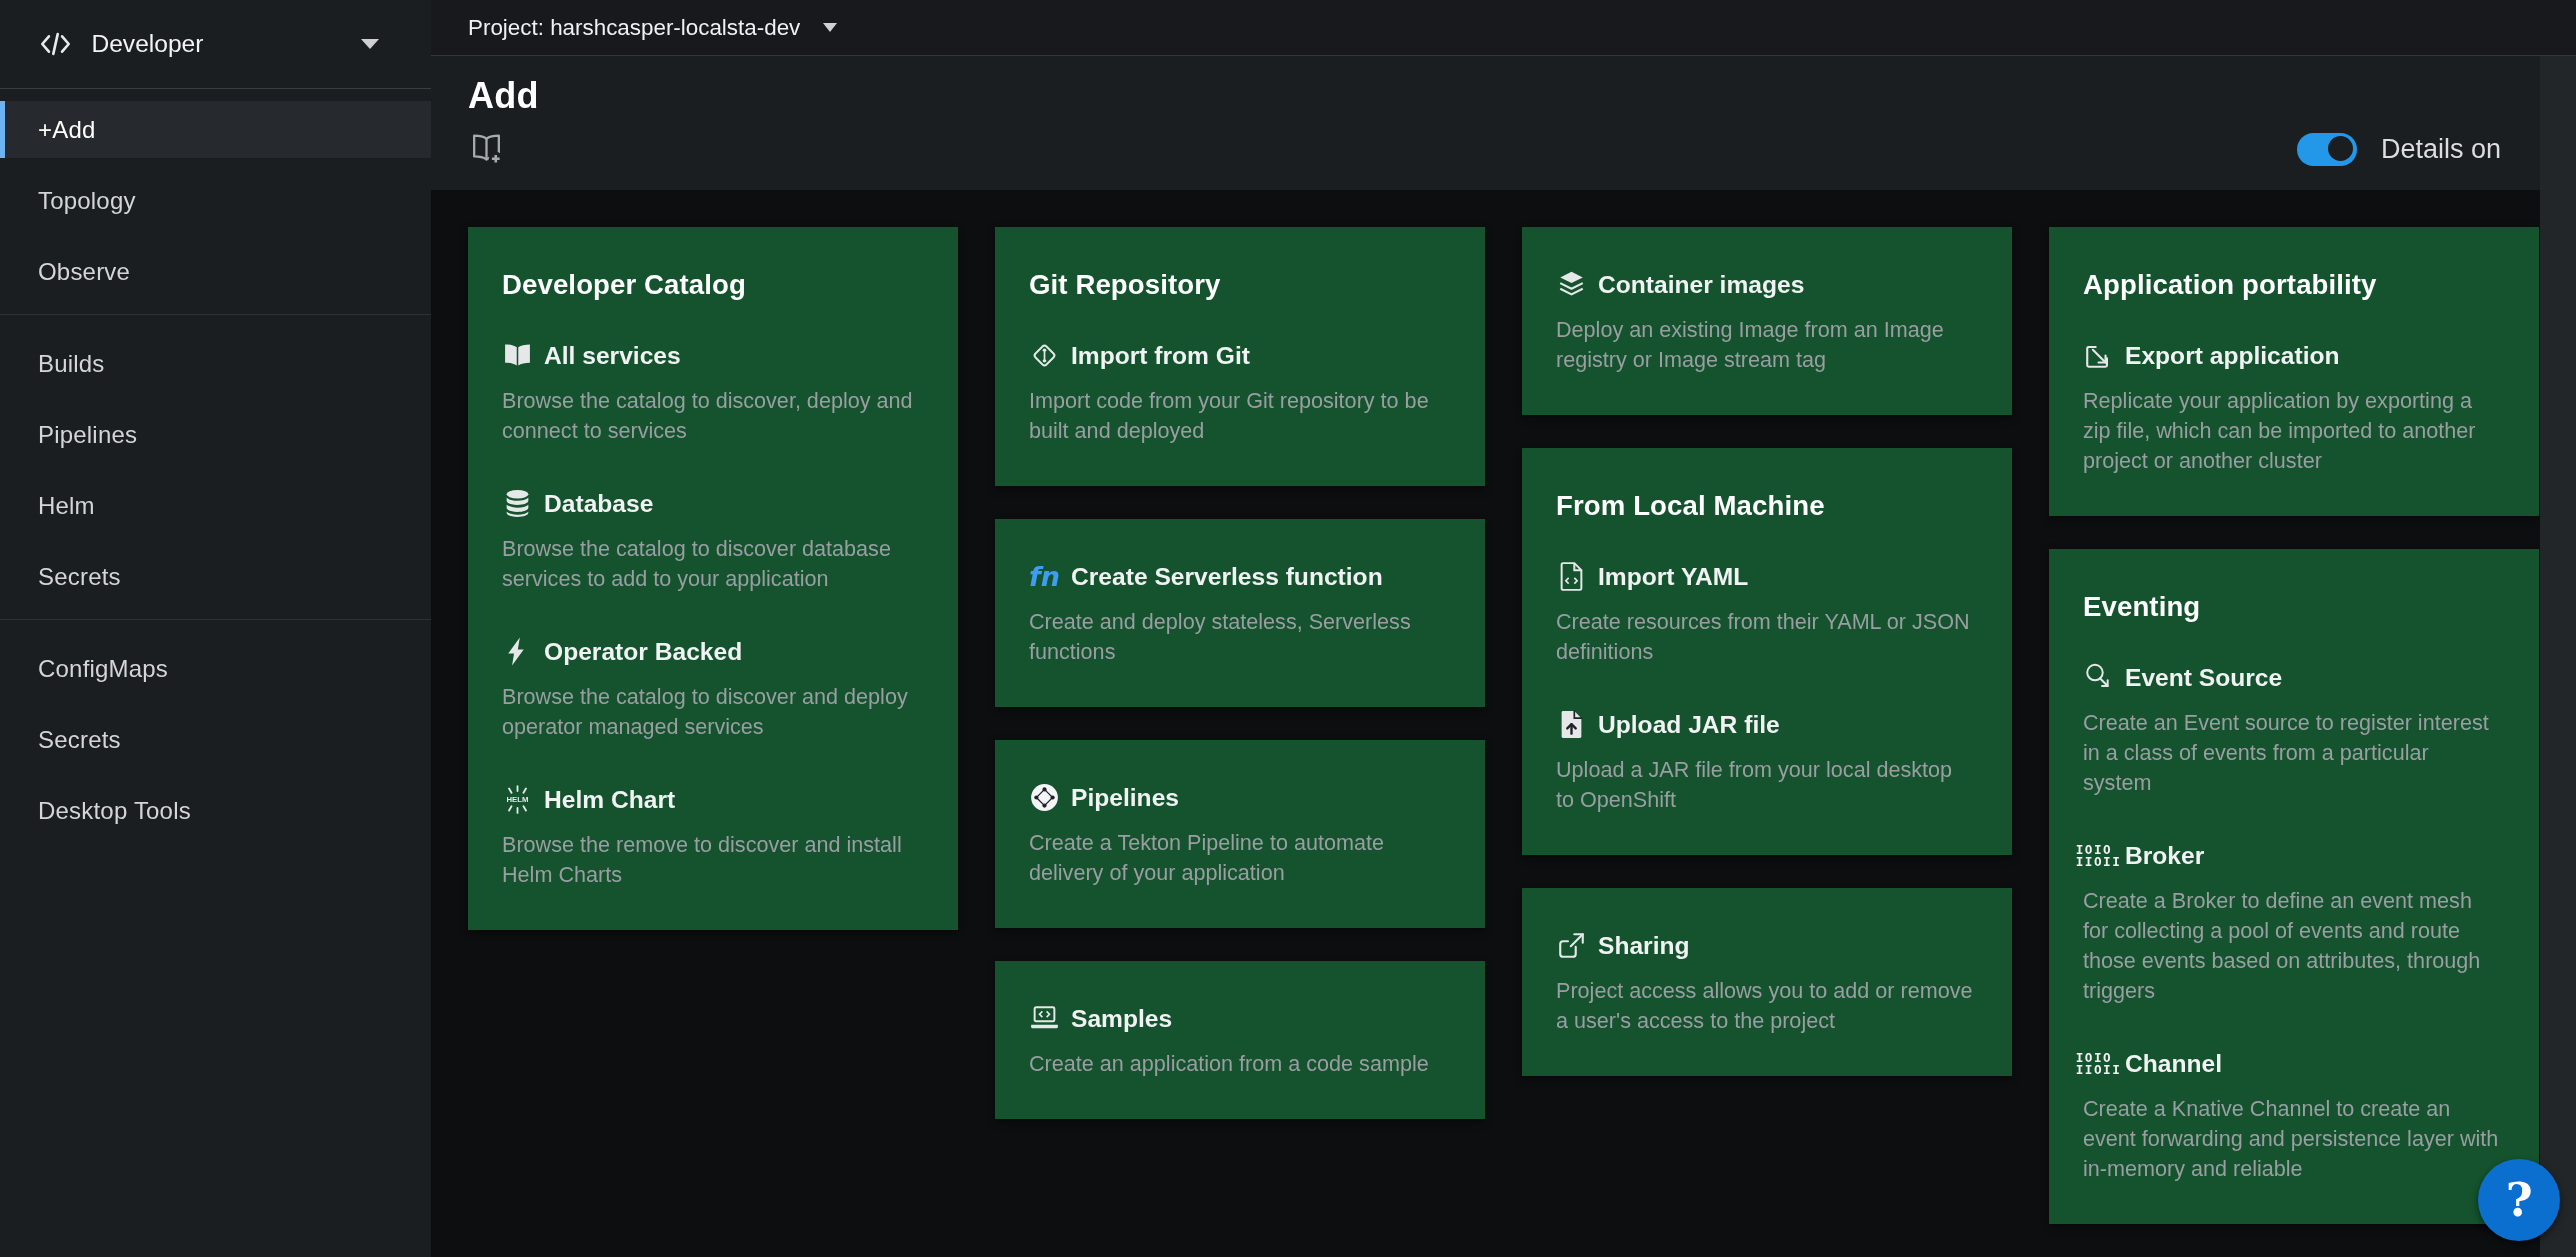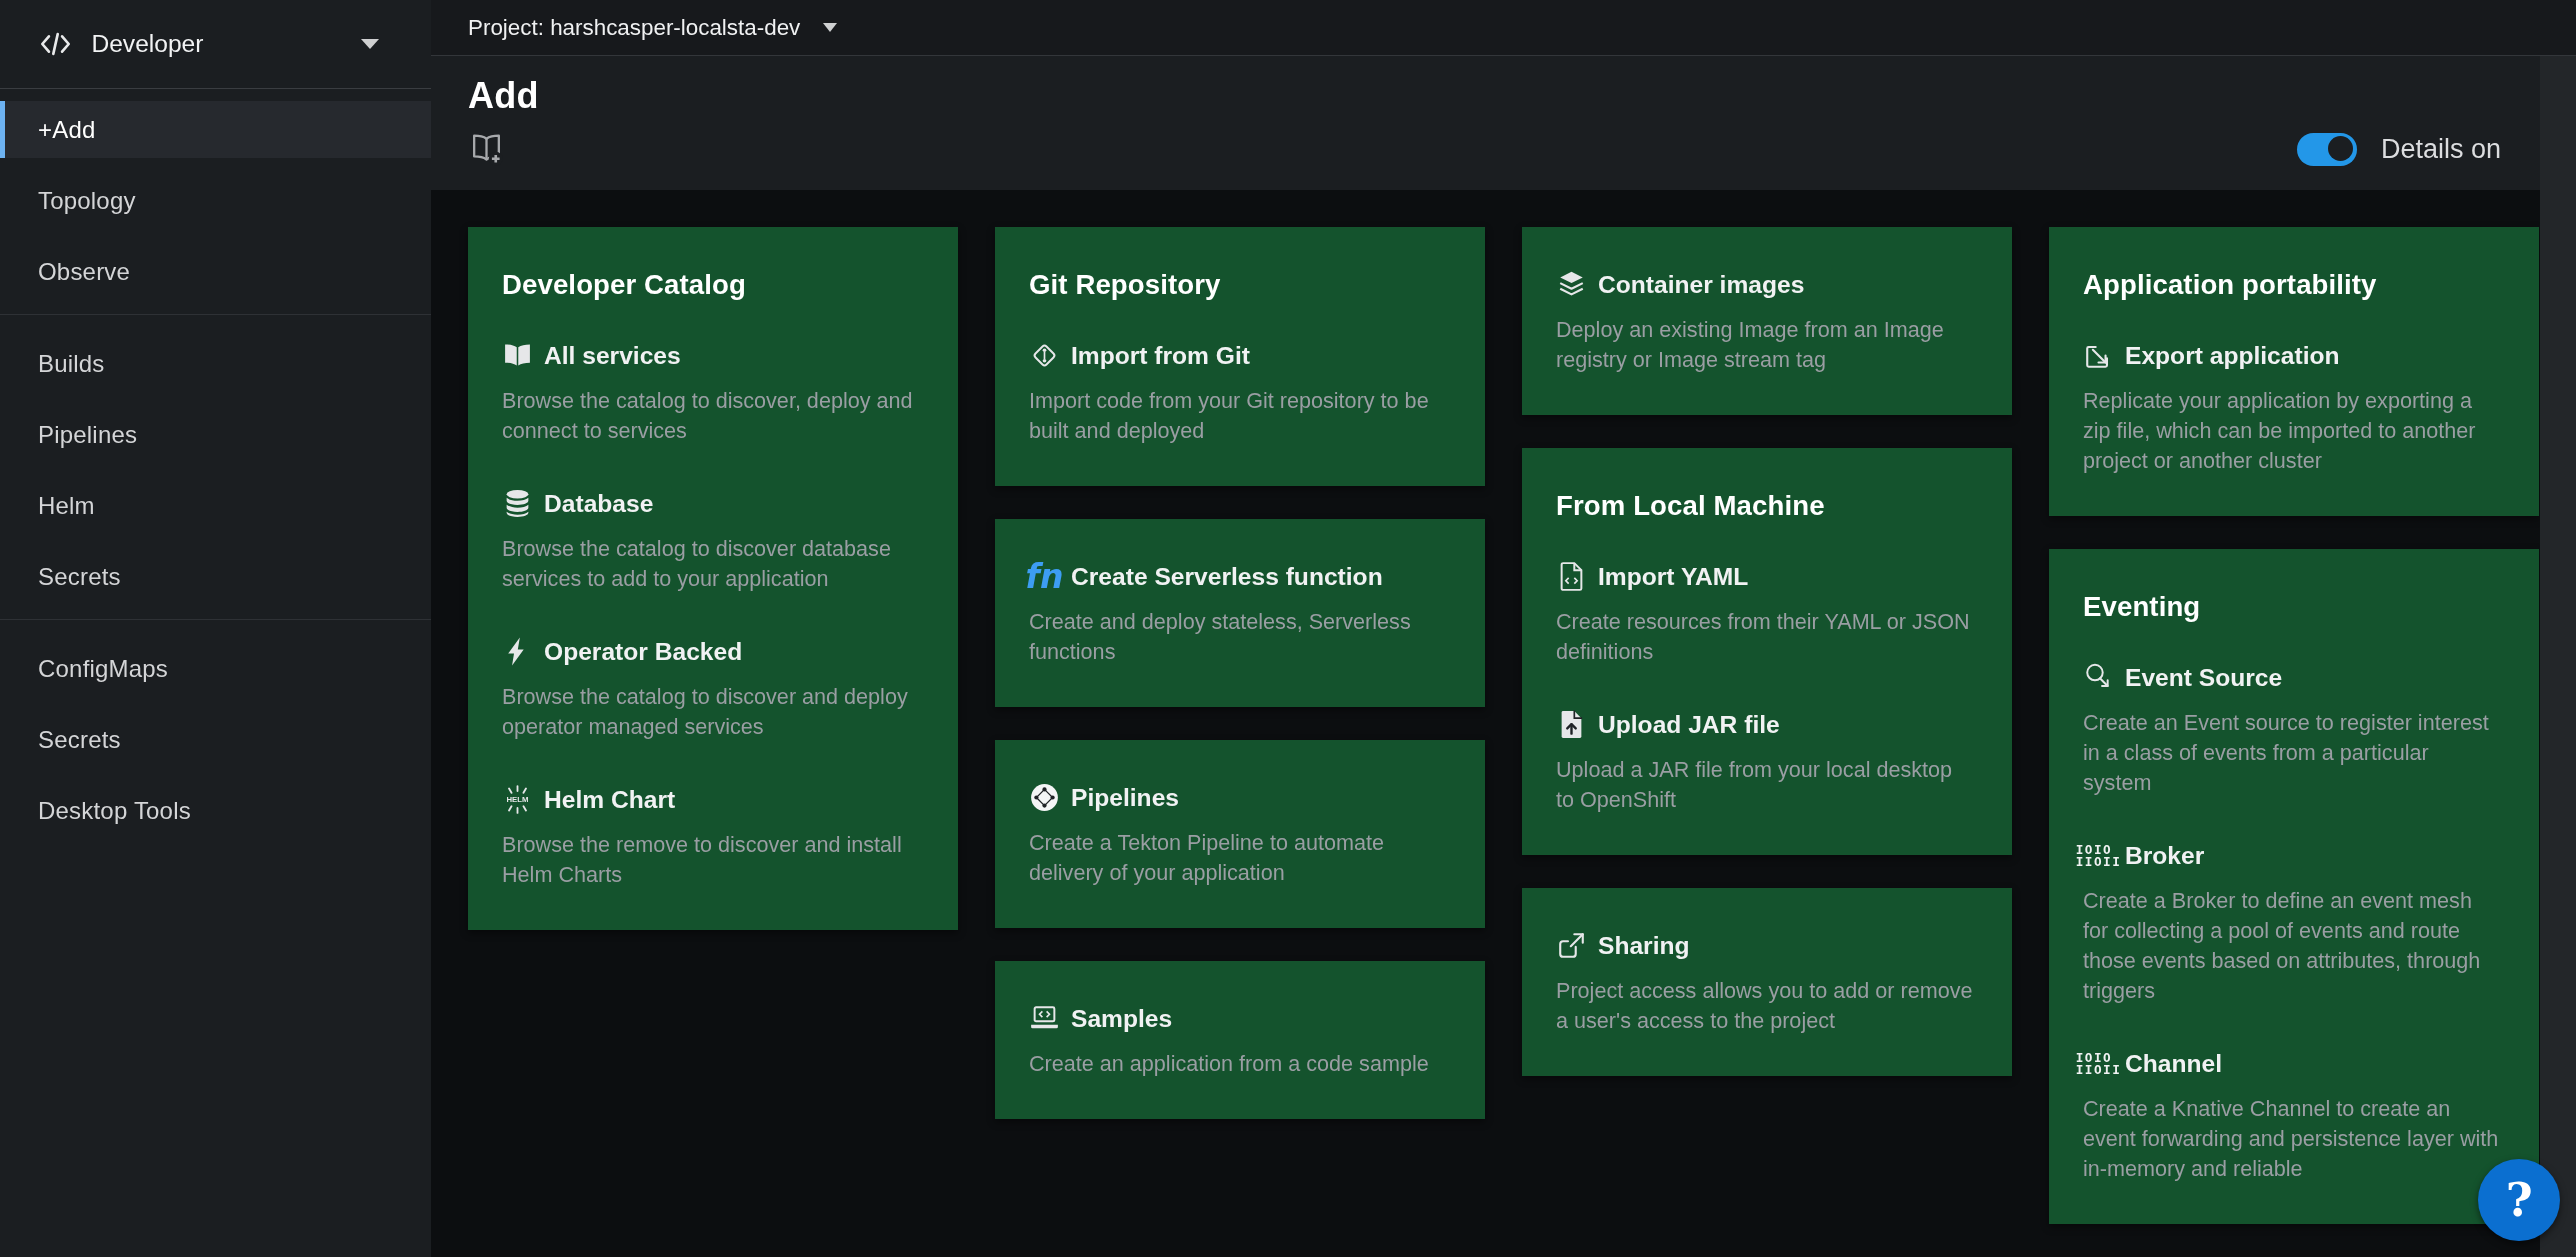--- a/index.html
+++ b/index.html
@@ -58,21 +58,21 @@
   .card { background:#14532d; box-shadow:0 3px 7.5px rgba(0,0,0,.45); padding:42px 36px 40px 34px; }
   .card-title { font-size:27.6px; font-weight:600; color:#ffffff; letter-spacing:0.1px; }
   .card-title + .item { margin-top:39px; }
   .item + .item { margin-top:42px; }
   .item { cursor:pointer; }
   .item-head { display:flex; align-items:center; gap:11px; font-size:24.6px; font-weight:600; color:#f1f2f3; }
   .item-head .icon { width:31px; height:31px; flex:none; display:flex; align-items:center; justify-content:center; color:#e6e7e9; }
   .item-desc { margin-top:15px; font-size:21.6px; line-height:30px; color:#9a9ea3; max-width:419px; }
 
   .icon svg { width:100%; height:100%; display:block; }
-  .fn-glyph { font-family:"DejaVu Sans", sans-serif; font-style:italic; font-weight:600; font-size:33px; color:#3d9df3; line-height:1; }
+  .fn-glyph { font-family:"DejaVu Sans", sans-serif; font-style:italic; font-weight:600; font-size:27px; color:#3d9df3; line-height:1; }
   .binary-glyph { font-family:"DejaVu Sans Mono", monospace; font-weight:bold; font-size:12.7px; line-height:.95; letter-spacing:1.5px; color:#f1f2f3; white-space:pre; text-align:left; }
 
   .help-btn {
     position:fixed; right:15.7px; bottom:16.4px; width:82px; height:82px; border-radius:50%;
     background:#0b6fd0; color:#ffffff; display:flex; align-items:center; justify-content:center;
     font-size:46px; font-weight:bold; cursor:pointer; box-shadow:0 3px 7.5px rgba(0,0,0,.5);
     font-family:"DejaVu Serif", serif;
   }
 </style>
 </head>

